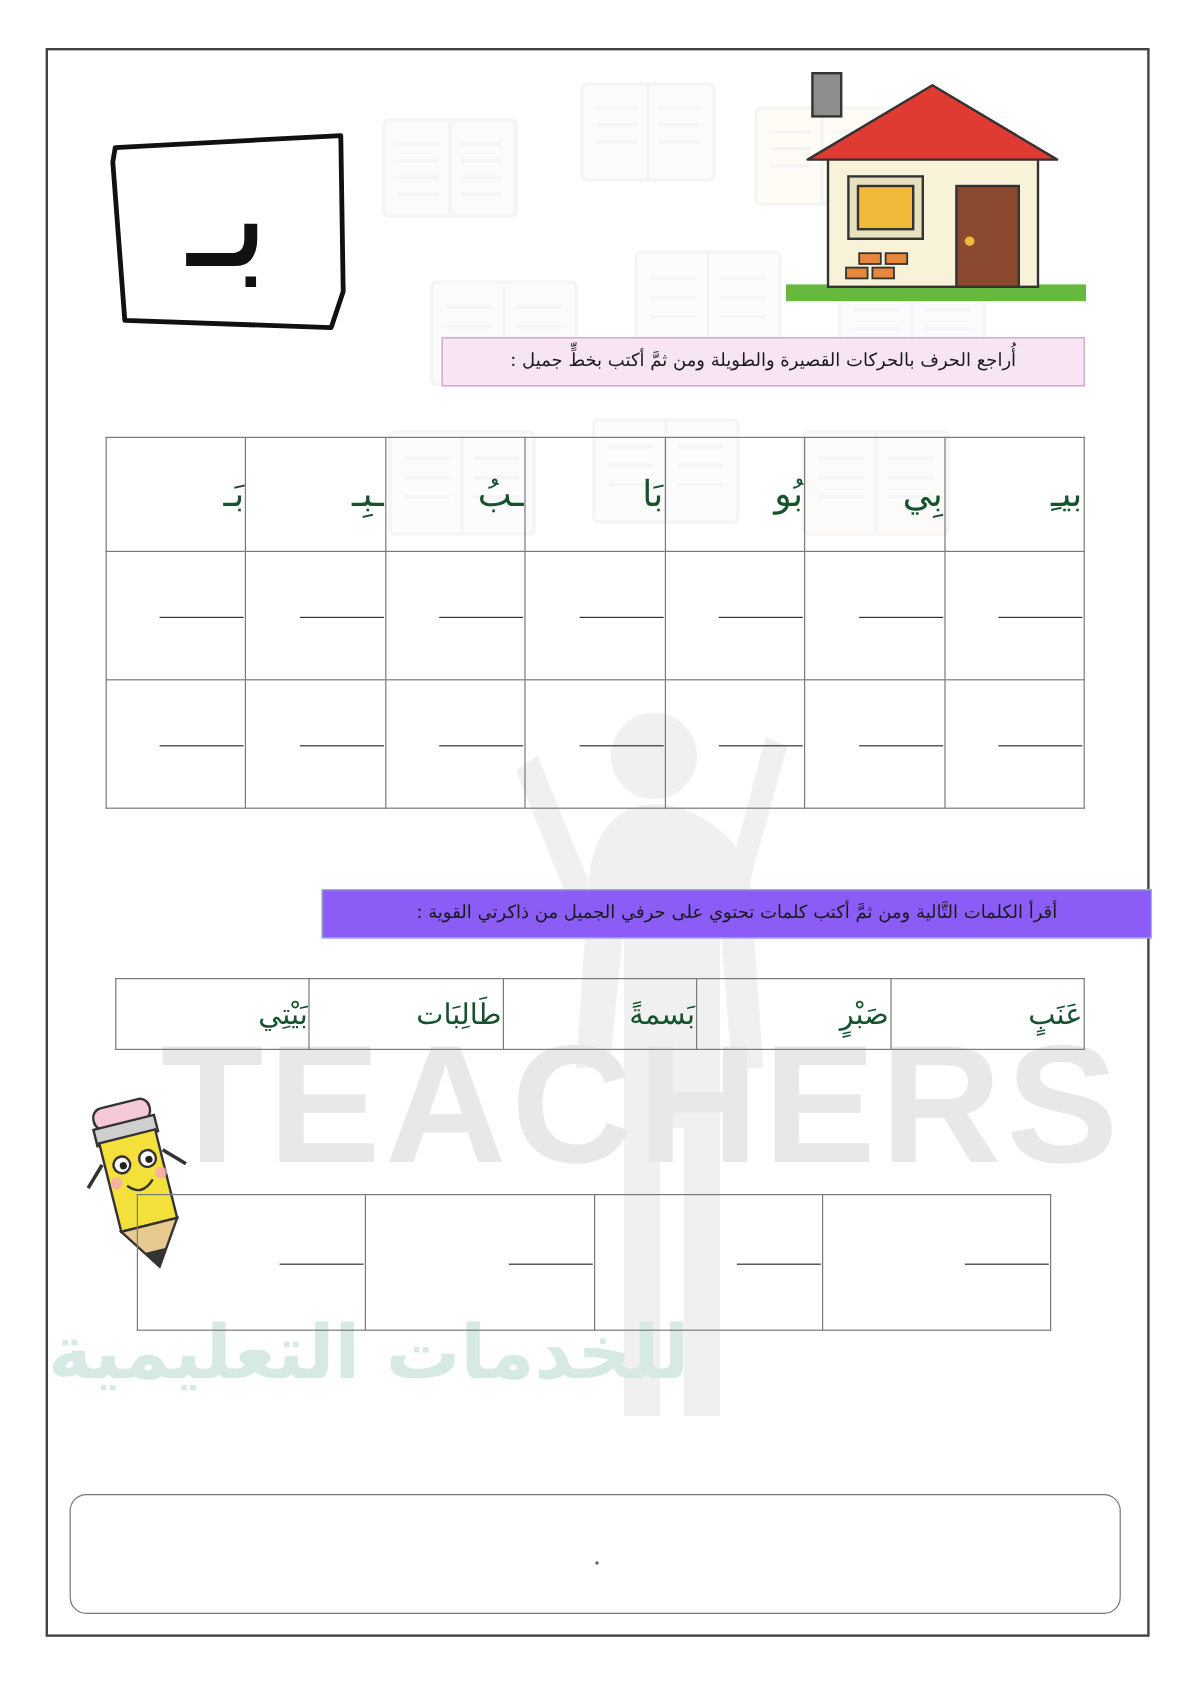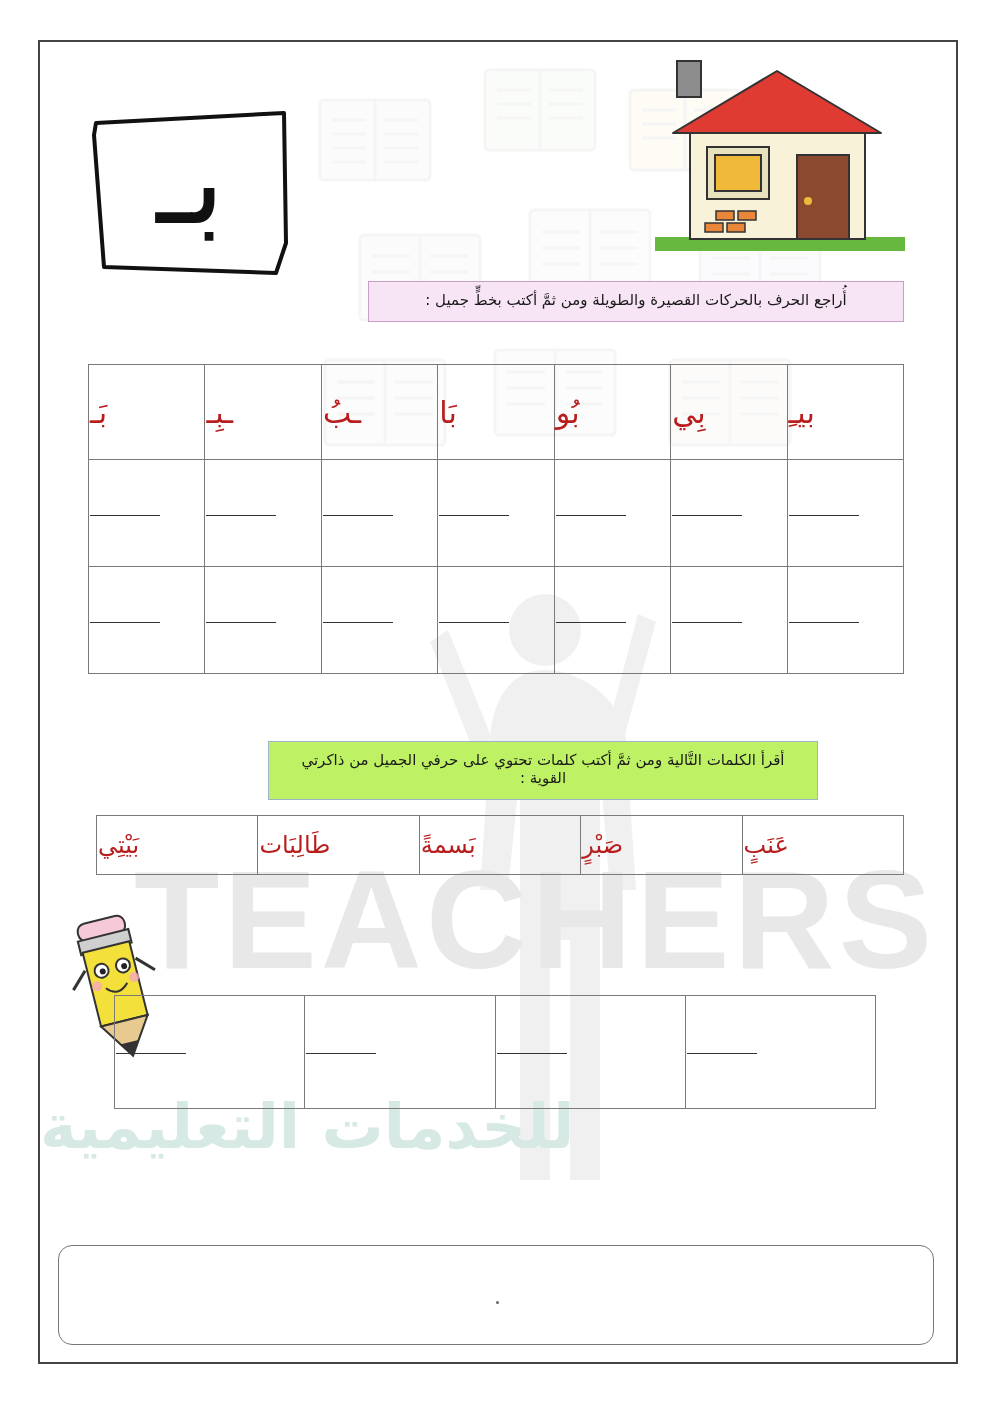--- a/index.html
+++ b/index.html
@@ -126,36 +126,36 @@
   .instr-1 {
     left: 368px;
     top: 281px;
     width: 536px;
     background: #f7e4f5;
     border-color: #c79fc4;
   }
   .instr-2 {
     left: 268px;
     top: 741px;
-    width: 550px;
-    background: #bef264;
+    width: 692px;
+    background: #8b5cf6;
     border-color: #9db4cf;
   }
   
   table.grid {
     position: absolute;
     border-collapse: collapse;
     table-layout: fixed;
   }
   table.grid td {
     border: 1px solid #7a7a7a;
-    text-align: left;
+    text-align: right;
     vertical-align: middle;
     font-family: "DejaVu Sans", sans-serif;
-    color: #b91c1c;
+    color: #14532d;
   }
   
   .tbl-letters {
     left: 88px;
     top: 364px;
     width: 816px;
   }
   .tbl-letters td {
     height: 104px;
     font-size: 30px;

